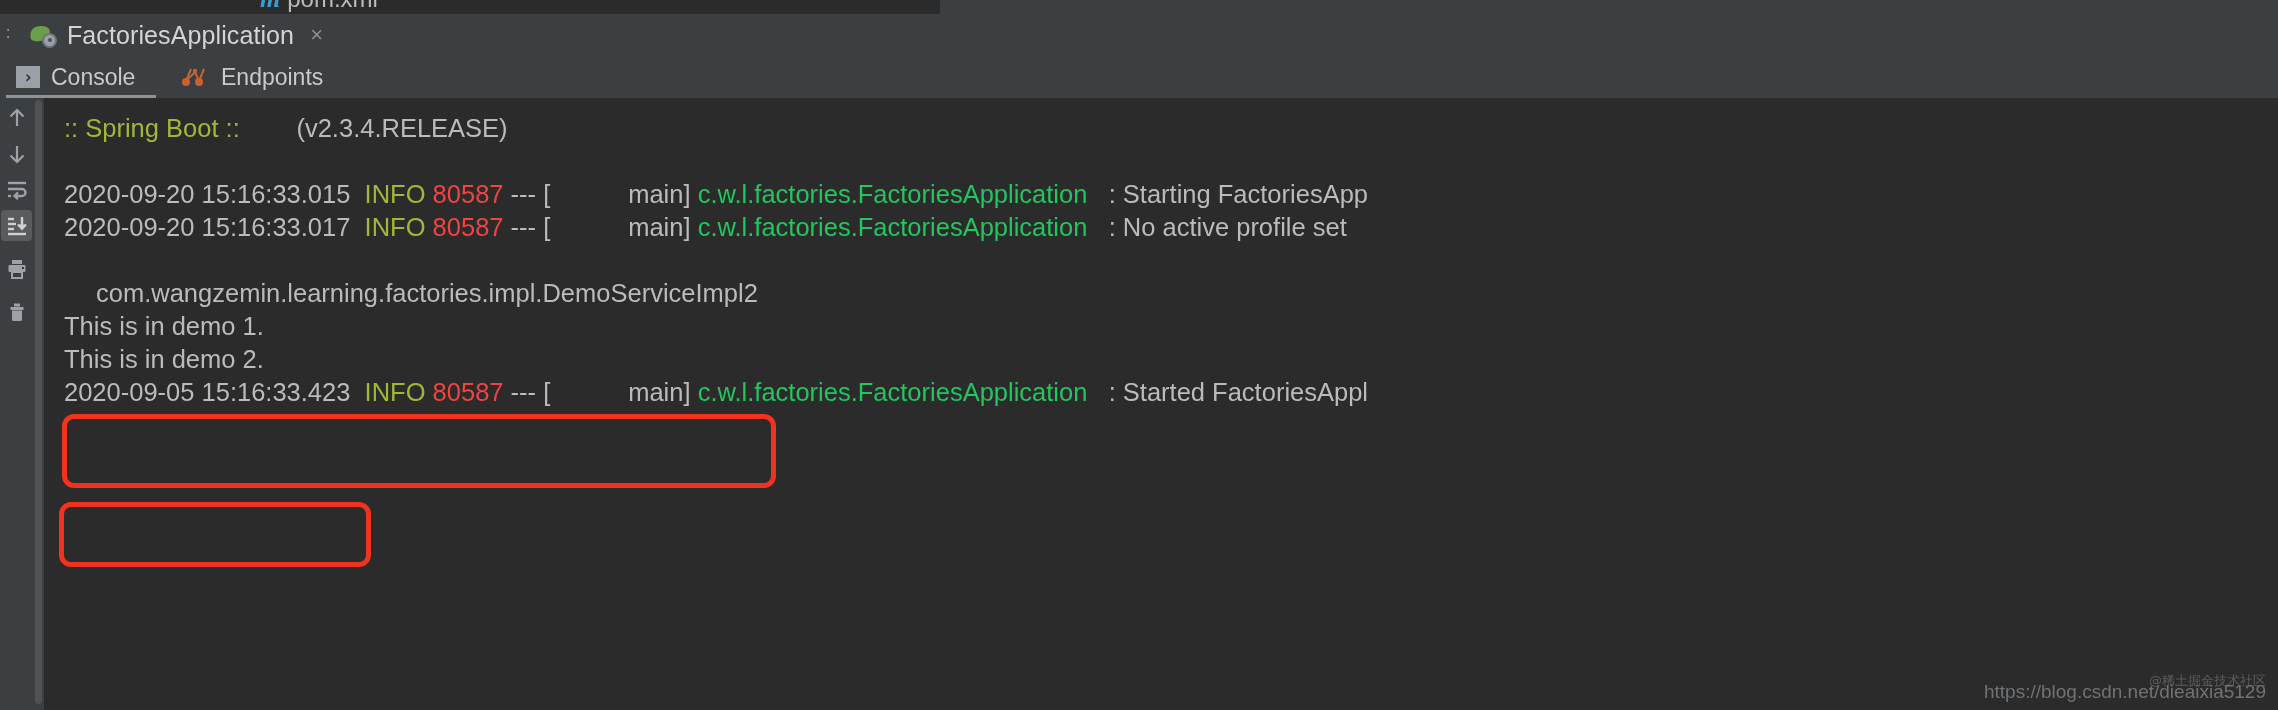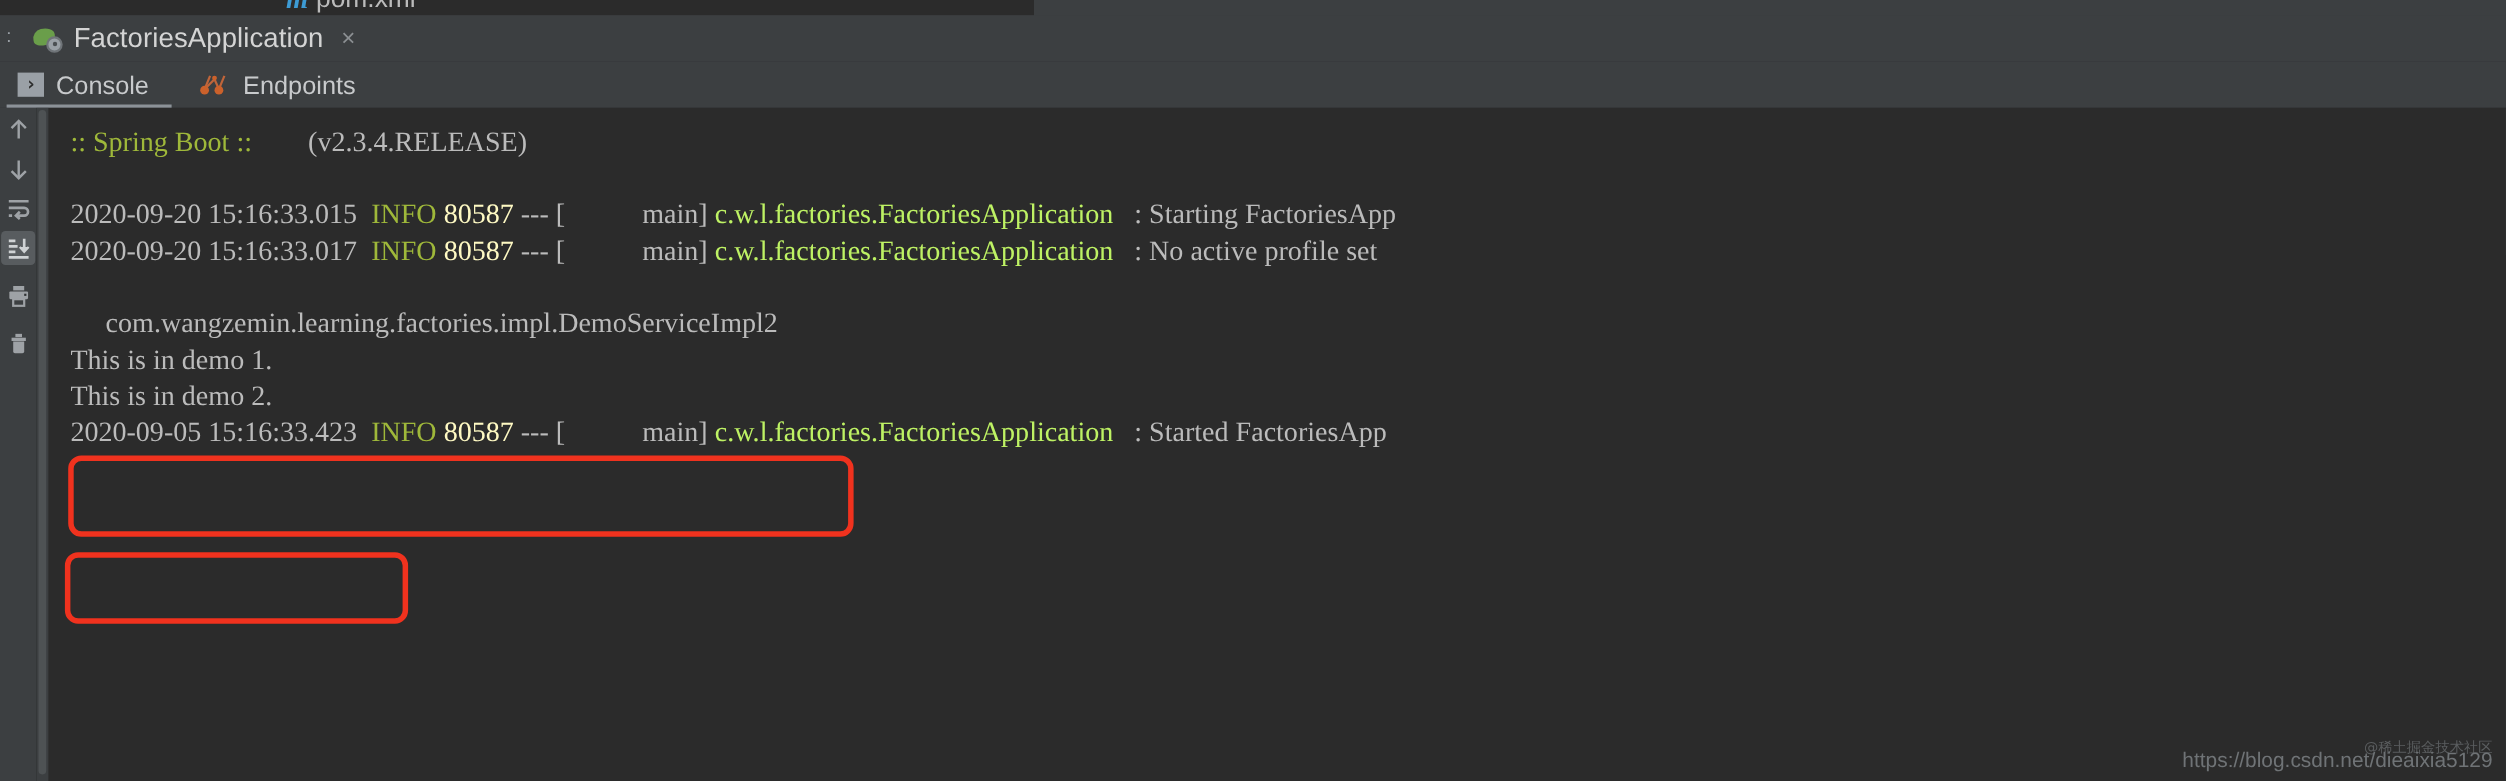--- a/index.html
+++ b/index.html
@@ -214,34 +214,34 @@
     width: 7px;
     height: 604px;
     background: #4e5254;
     border-radius: 4px;
   }
   #console-text {
     position: absolute;
     left: 11px; top: 0;
     width: 2234px;
     height: 612px;
-    font-family: Liberation Serif, serif;
+    font-family: Liberation Sans, sans-serif;
     font-size: 25.5px;
     line-height: 33px;
     white-space: pre;
     color: #bbbbbb;
   }
   .cline {
     position: absolute;
     left: 20px;
     white-space: pre;
   }
   .c-green   { color: #9fb83a; }
-  .c-purple  { color: #fef9c3; }
-  .c-teal    { color: #bef264; }
+  .c-purple  { color: #ef4444; }
+  .c-teal    { color: #22c55e; }
   .c-gray    { color: #bbbbbb; }
 
   
   .redbox {
     position: absolute;
     border: 5px solid #f0321e;
     border-radius: 12px;
     box-sizing: border-box;
     pointer-events: none;
   }
@@ -378,21 +378,21 @@
     <div id="console-scrollbar-thumb"></div>
   </div>
 
   <div id="console-text">
     <div class="cline" style="top:14px;"><span class="c-green">:: Spring Boot ::</span><span class="c-gray">        (v2.3.4.RELEASE)</span></div>
     <div class="cline" style="top:80px;"><span class="c-gray">2020-09-20 15:16:33.015  </span><span class="c-green">INFO</span><span class="c-gray"> </span><span class="c-purple">80587</span><span class="c-gray"> --- [           main] </span><span class="c-teal">c.w.l.factories.FactoriesApplication</span><span class="c-gray">   : Starting FactoriesApp</span></div>
     <div class="cline" style="top:113px;"><span class="c-gray">2020-09-20 15:16:33.017  </span><span class="c-green">INFO</span><span class="c-gray"> </span><span class="c-purple">80587</span><span class="c-gray"> --- [           main] </span><span class="c-teal">c.w.l.factories.FactoriesApplication</span><span class="c-gray">   : No active profile set</span></div>
     <div class="cline" style="top:179px;margin-left:32px;"><span class="c-gray">com.wangzemin.learning.factories.impl.DemoServiceImpl2</span></div>
     <div class="cline" style="top:212px;"><span class="c-gray">This is in demo 1.</span></div>
     <div class="cline" style="top:245px;"><span class="c-gray">This is in demo 2.</span></div>
-    <div class="cline" style="top:278px;"><span class="c-gray">2020-09-05 15:16:33.423  </span><span class="c-green">INFO</span><span class="c-gray"> </span><span class="c-purple">80587</span><span class="c-gray"> --- [           main] </span><span class="c-teal">c.w.l.factories.FactoriesApplication</span><span class="c-gray">   : Started FactoriesApp</span></div>
+    <div class="cline" style="top:278px;"><span class="c-gray">2020-09-05 15:16:33.423  </span><span class="c-green">INFO</span><span class="c-gray"> </span><span class="c-purple">80587</span><span class="c-gray"> --- [           main] </span><span class="c-teal">c.w.l.factories.FactoriesApplication</span><span class="c-gray">   : Started FactoriesAppl</span></div>
   </div>
 
   <div class="redbox" id="redbox-impl" style="border-color: rgb(240, 50, 30);"></div>
   <div class="redbox" id="redbox-demo" style="border-color: rgb(240, 50, 30);"></div>
 
   <div id="watermark">
     <span class="wm-cn">@稀土掘金技术社区</span>
     <span class="wm-url">https://blog.csdn.net/dieaixia5129</span>
   </div>
 </div>

